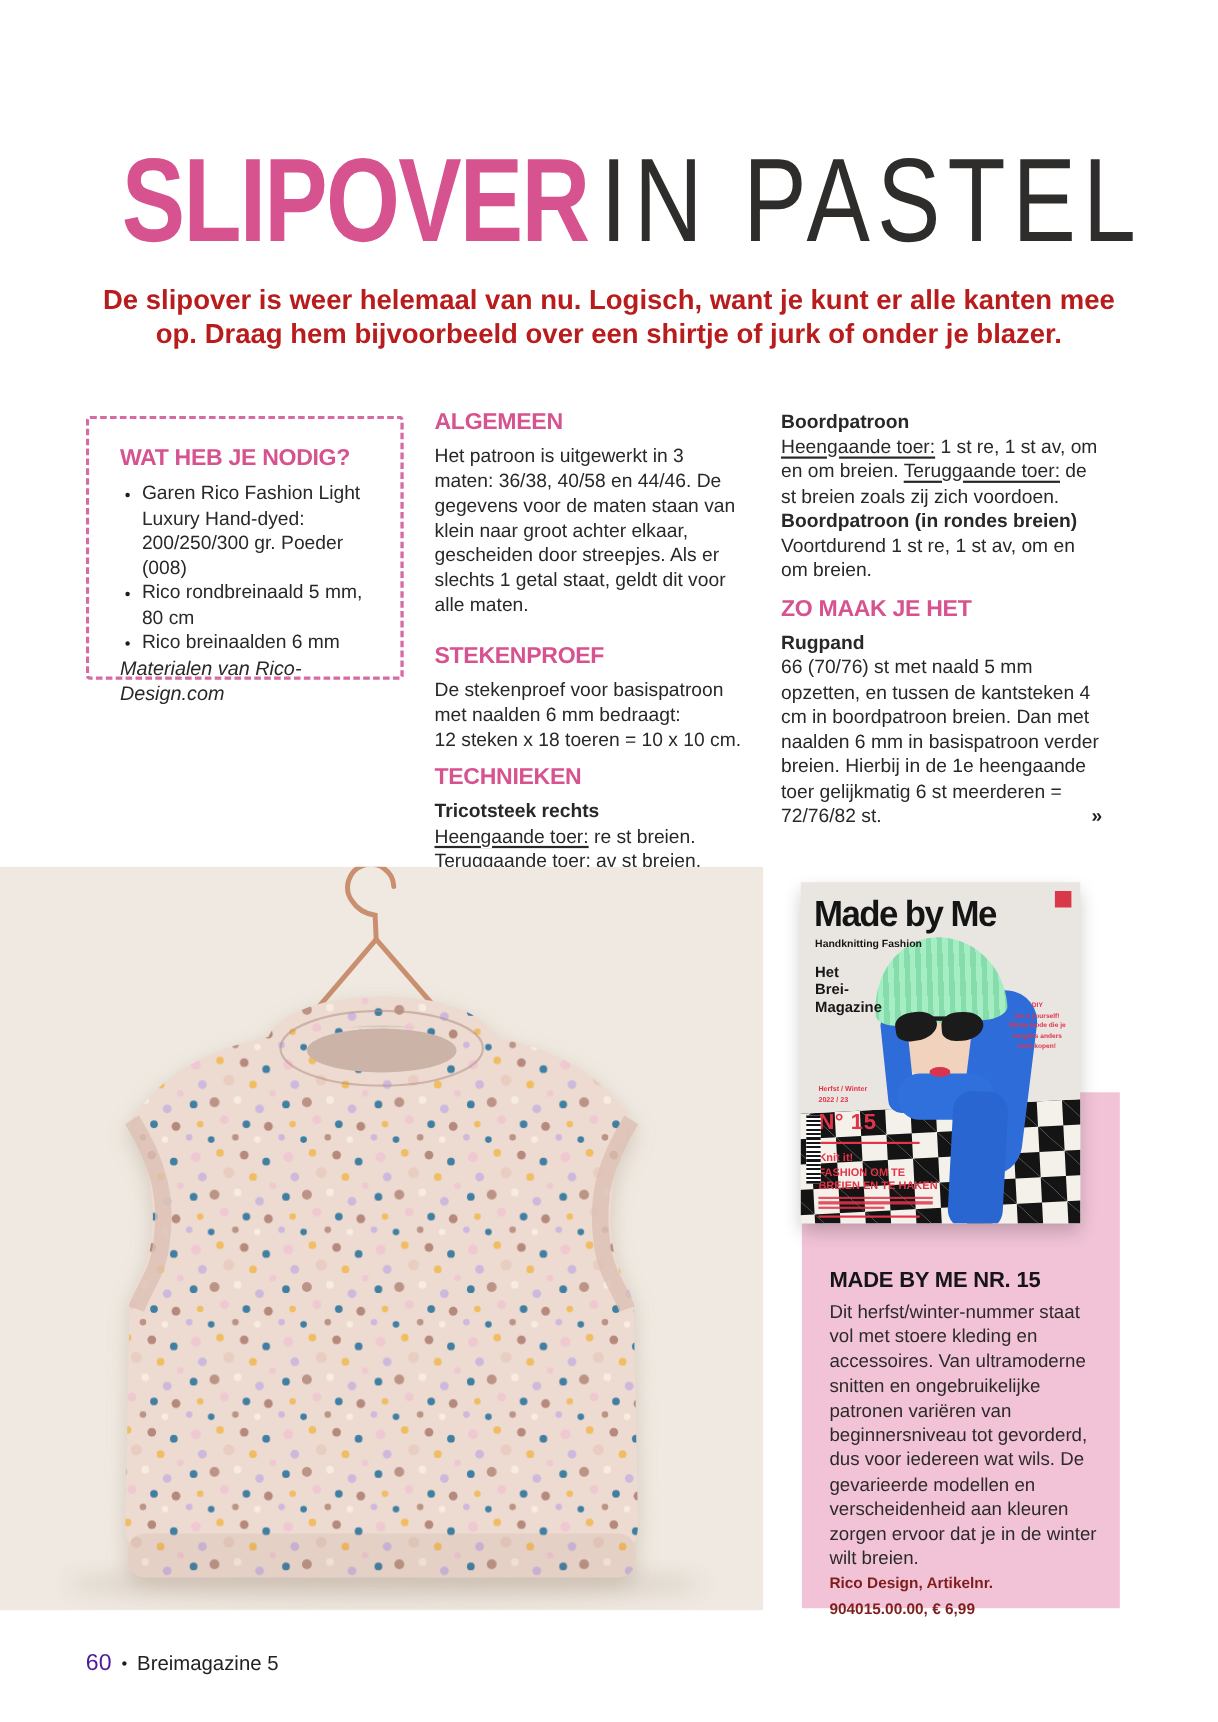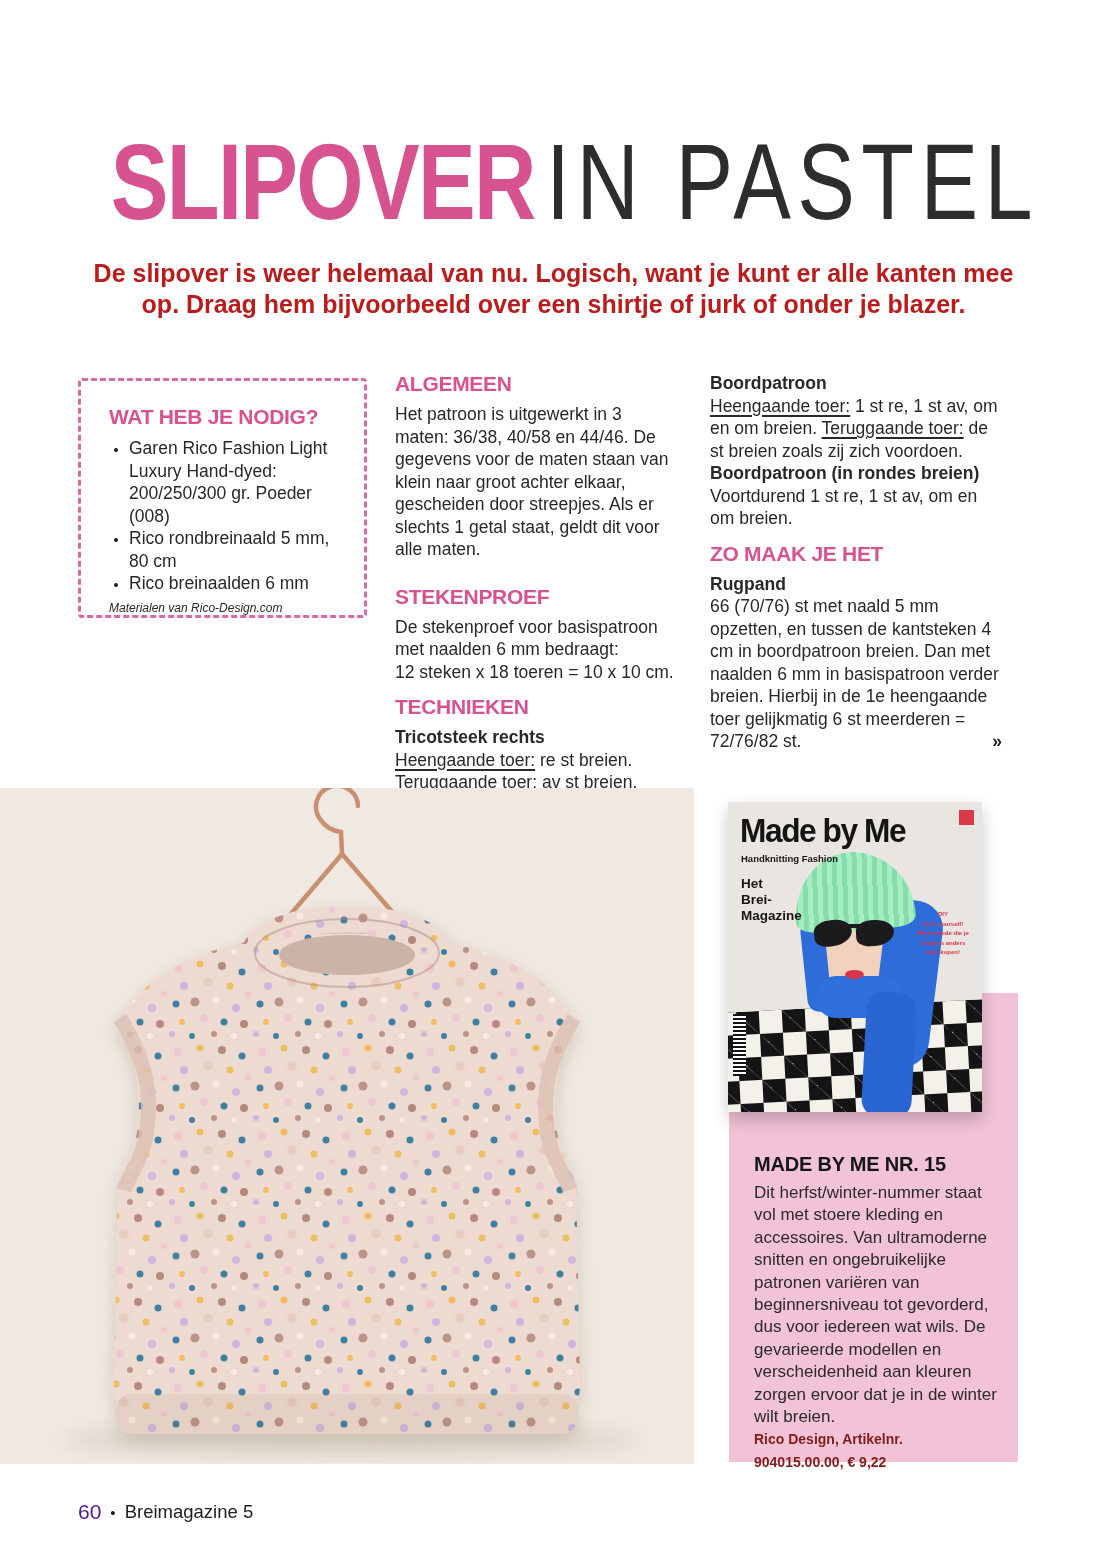--- a/index.html
+++ b/index.html
@@ -15,21 +15,21 @@
   .intro{position:absolute;top:258px;left:90px;right:90px;margin:0;text-align:center;
          font-weight:700;font-size:25px;line-height:31px;color:#b91c1c;}
 
   
   .needs{position:absolute;left:78px;top:378px;width:289px;height:240px;box-sizing:border-box;
          border:3px dashed #d76aa3;border-radius:4px;padding:24px 18px 0 28px;}
   .needs h2{margin:0 0 8px 0;font-size:21px;font-weight:800;letter-spacing:-.3px;color:#d6538f;}
   .needs ul{margin:0;padding-left:20px;}
   .needs li{font-size:17.5px;line-height:22.5px;color:#2a2827;}
   .needs li::marker{color:#1d1d1b;font-size:.85em;}
-  .needs .note{margin:2px 0 15px 0;font-style:italic;font-size:12px;line-height:22.5px;}
+  .needs .note{margin:2px 0 15px 0;font-style:italic;font-size:18px;line-height:22.5px;}
 
   
   .col{position:absolute;top:372px;}
   .col2{left:395px;width:282px;}
   .col3{left:710px;width:292px;}
   .pinkhead{margin:0 0 7px 0;font-size:21px;font-weight:800;letter-spacing:-.3px;color:#d6538f;}
   .col p{margin:0;font-size:17.5px;line-height:22.5px;color:#2a2827;}
   .sub{font-weight:700;color:#1d1d1b;margin:0 0 3px 0;font-size:17.5px;line-height:22.5px;}
   .u{text-decoration:underline;text-underline-offset:3px;text-decoration-thickness:1.5px;}
   .mt24{margin-top:24px;} .mt12{margin-top:12px;} .mt11{margin-top:11px;}
@@ -195,21 +195,21 @@
         <ellipse cx="347" cy="167" rx="68" ry="20" fill="#cbb3a7"></ellipse>
       </g>
     </svg>
   </figure>
 
   <div class="feature">
     <div class="promo">
       <h3>MADE BY ME NR. 15</h3>
       <p>Dit herfst/winter-nummer staat vol met stoere kleding en accessoires. Van ultramoderne snitten en ongebruikelijke patronen variëren van beginnersniveau tot gevorderd, dus voor iedereen wat wils. De gevarieerde modellen en verscheidenheid aan kleuren zorgen ervoor dat je in de winter wilt breien.</p>
       <p class="b">Rico Design, Artikelnr.</p>
-      <p class="b">904015.00.00, € 9,22</p>
+      <p class="b">904015.00.00, € 6,99</p>
     </div>
   </div>
 
   <div class="cover">
     <div class="cv-sweater"></div>
     <div class="cv-collar"></div>
     <div class="cv-face"></div>
     <div class="cv-scarf-r"></div>
     <div class="cv-scarf-l"></div>
     <div class="cv-scarf-c"></div>
@@ -225,20 +225,33 @@
     <div class="cv-sub">Handknitting Fashion</div>
     <div class="cv-logo"></div>
     <div class="cv-tagline">Het
 Brei-
 Magazine</div>
     <div class="cv-diy">DIY
 Do it yourself!
 Wintermode die je
 nergens anders
 kunt kopen!</div>
+    <div class="cv-redblock">
+      <span class="cv-season">Herfst / Winter
+2022 / 23</span>
+      <span class="cv-issue">N° 15</span>
+      <span class="cv-line"></span>
+      <span class="cv-knit">Knit it!</span>
+      <span class="cv-feat">FASHION OM TE
+BREIEN EN TE HAKEN</span>
+      <span class="cv-bar"></span>
+      <span class="cv-bar"></span>
+      <span class="cv-bar" style="width:60px"></span>
+      <span class="cv-line" style="margin-top:6px"></span>
+    </div>
     <div class="cv-barcode"></div>
   </div>
 
   <footer class="pagefooter">
     <span class="num">60</span>
     <span class="dot">•</span>
     <span>Breimagazine 5</span>
   </footer>
 
 </div>

